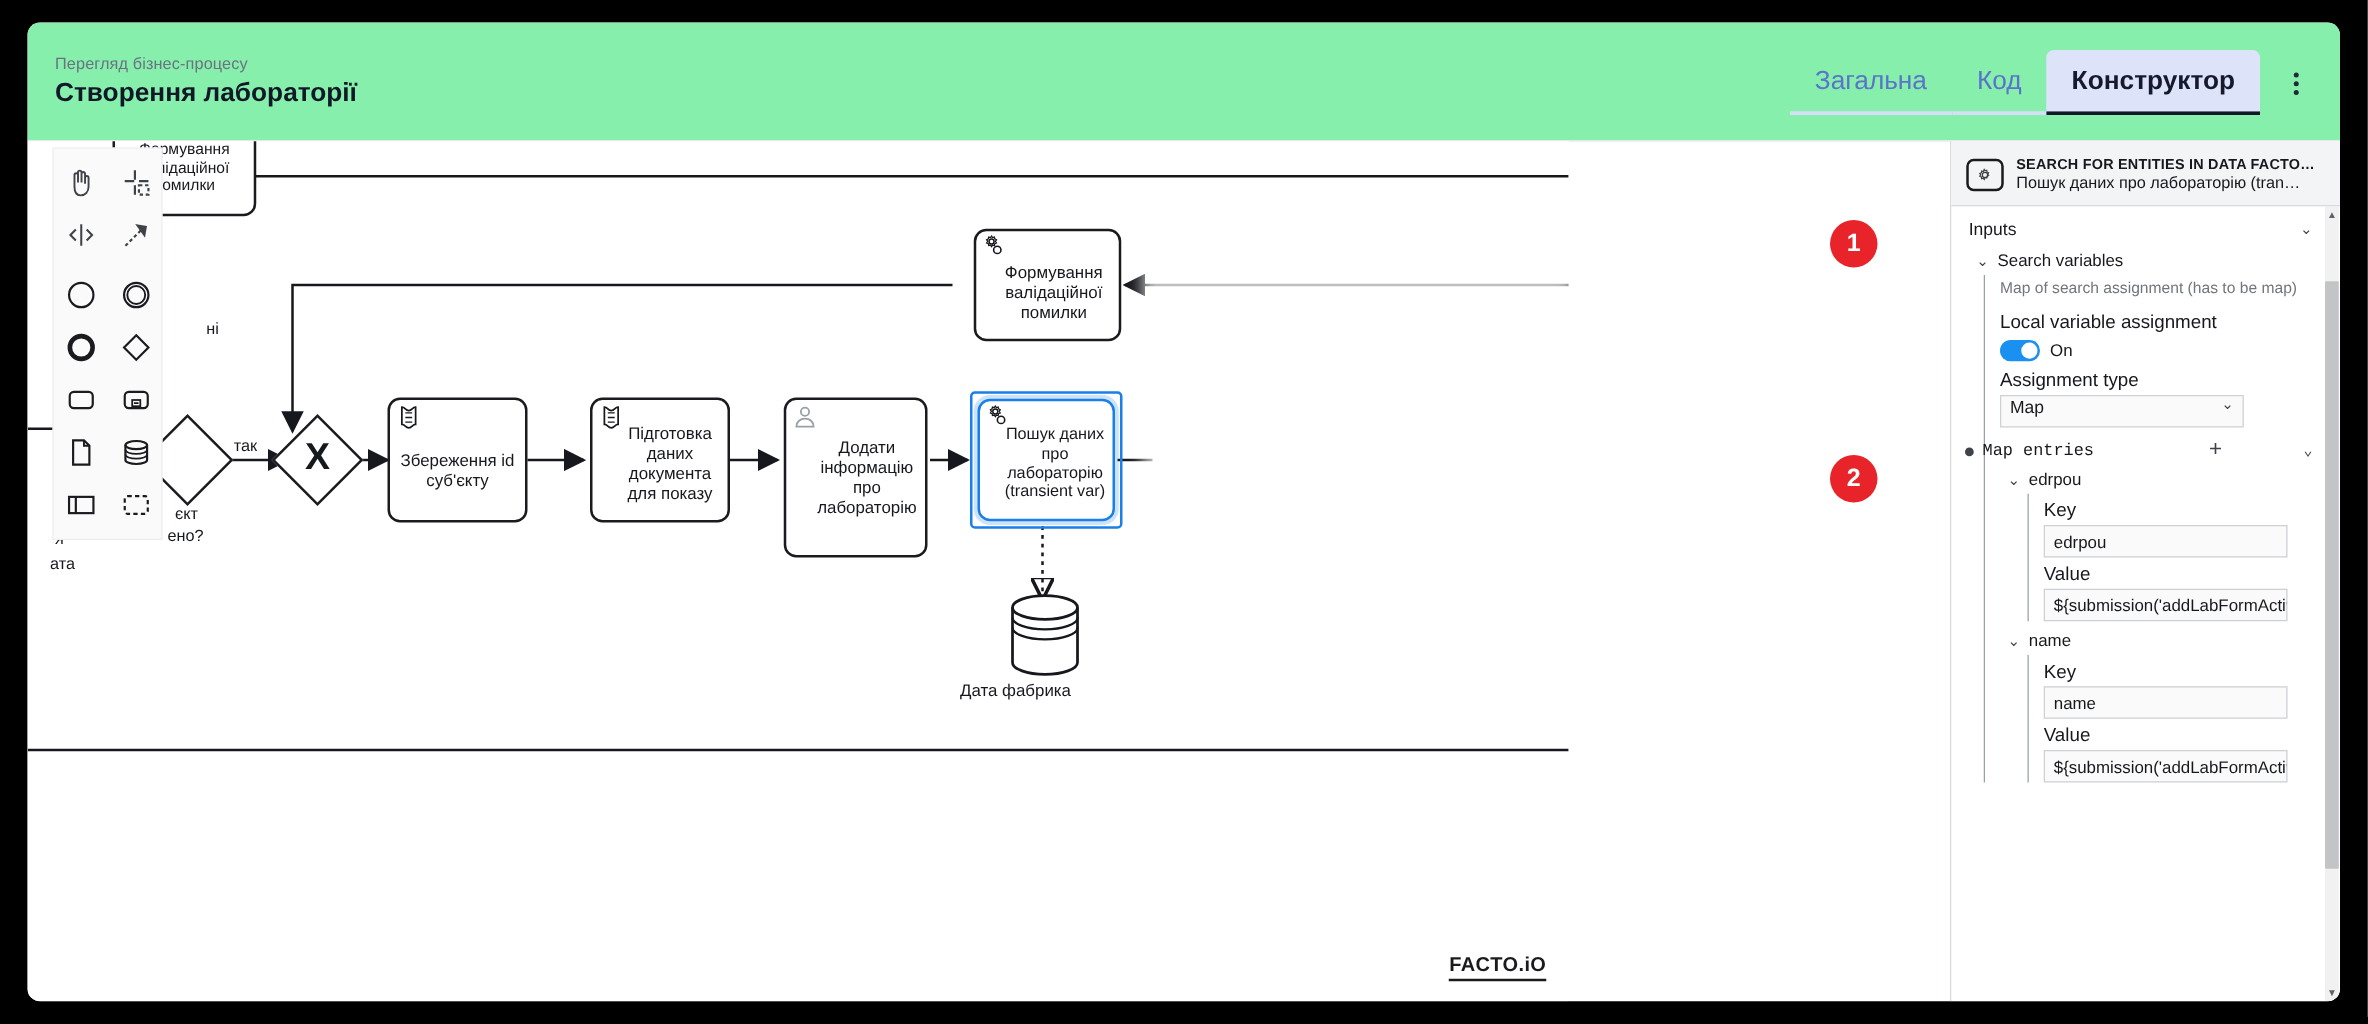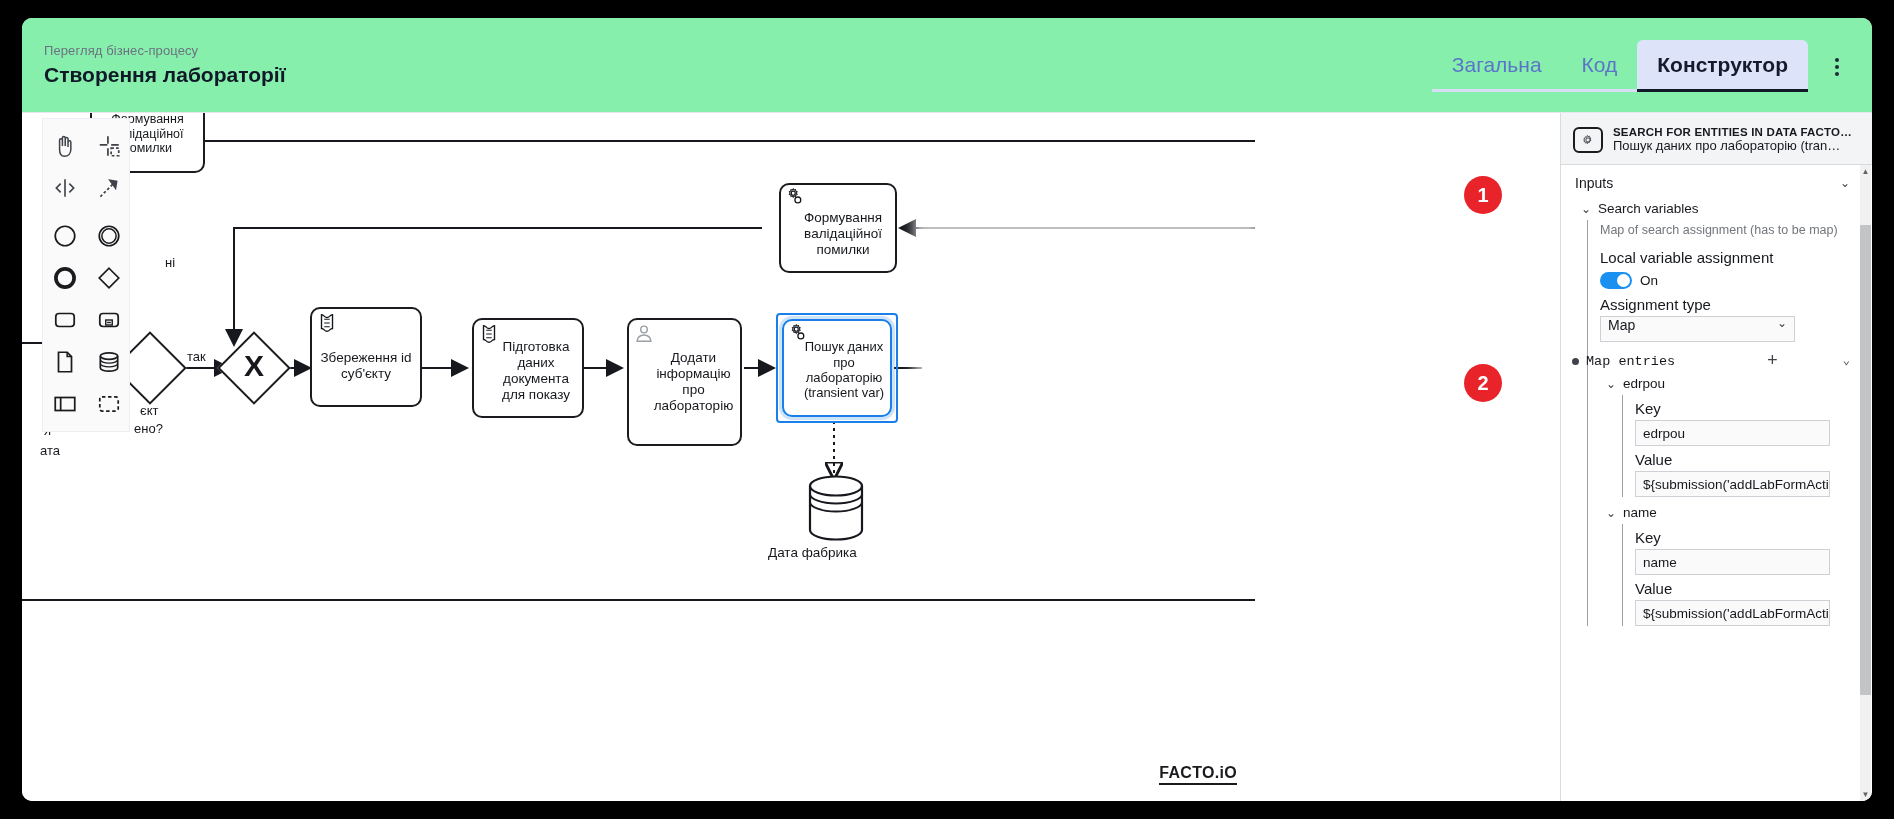--- a/index.html
+++ b/index.html
@@ -293,21 +293,21 @@
     <div class="gw-x" style="left:222px; top:238px;">X</div>
 
     <div class="flow-label" style="left:143px; top:142px;">ні</div>
     <div class="flow-label" style="left:165px; top:236px;">так</div>
 
     <div class="flow-label" style="left:22px; top:310px;">я</div>
     <div class="flow-label" style="left:18px; top:330px;">ата</div>
     <div class="flow-label" style="left:118px; top:290px;">єкт</div>
     <div class="flow-label" style="left:112px; top:308px;">ено?</div>
 
-    <div class="node" style="left:288px; top:194px; width:112px; height:100px;">
+    <div class="node" style="left:288px; top:205px; width:112px; height:100px;">
       <svg class="node-icon" viewBox="0 0 24 24">
         <path d="M6 3c3 0 3 3 6 3s3-3 6-3v15c-3 0-3 3-6 3s-3-3-6-3z" fill="none" stroke="#16181d" stroke-width="1.5"></path>
         <path d="M9 8h6M9 12h6M9 16h6" stroke="#16181d" stroke-width="1.1"></path>
       </svg>
       <span style="padding-top:18px;">Збереження id суб'єкту</span>
     </div>
 
     <div class="node" style="left:450px; top:205px; width:112px; height:100px;">
       <svg class="node-icon" viewBox="0 0 24 24">
         <path d="M6 3c3 0 3 3 6 3s3-3 6-3v15c-3 0-3 3-6 3s-3-3-6-3z" fill="none" stroke="#16181d" stroke-width="1.5"></path>

